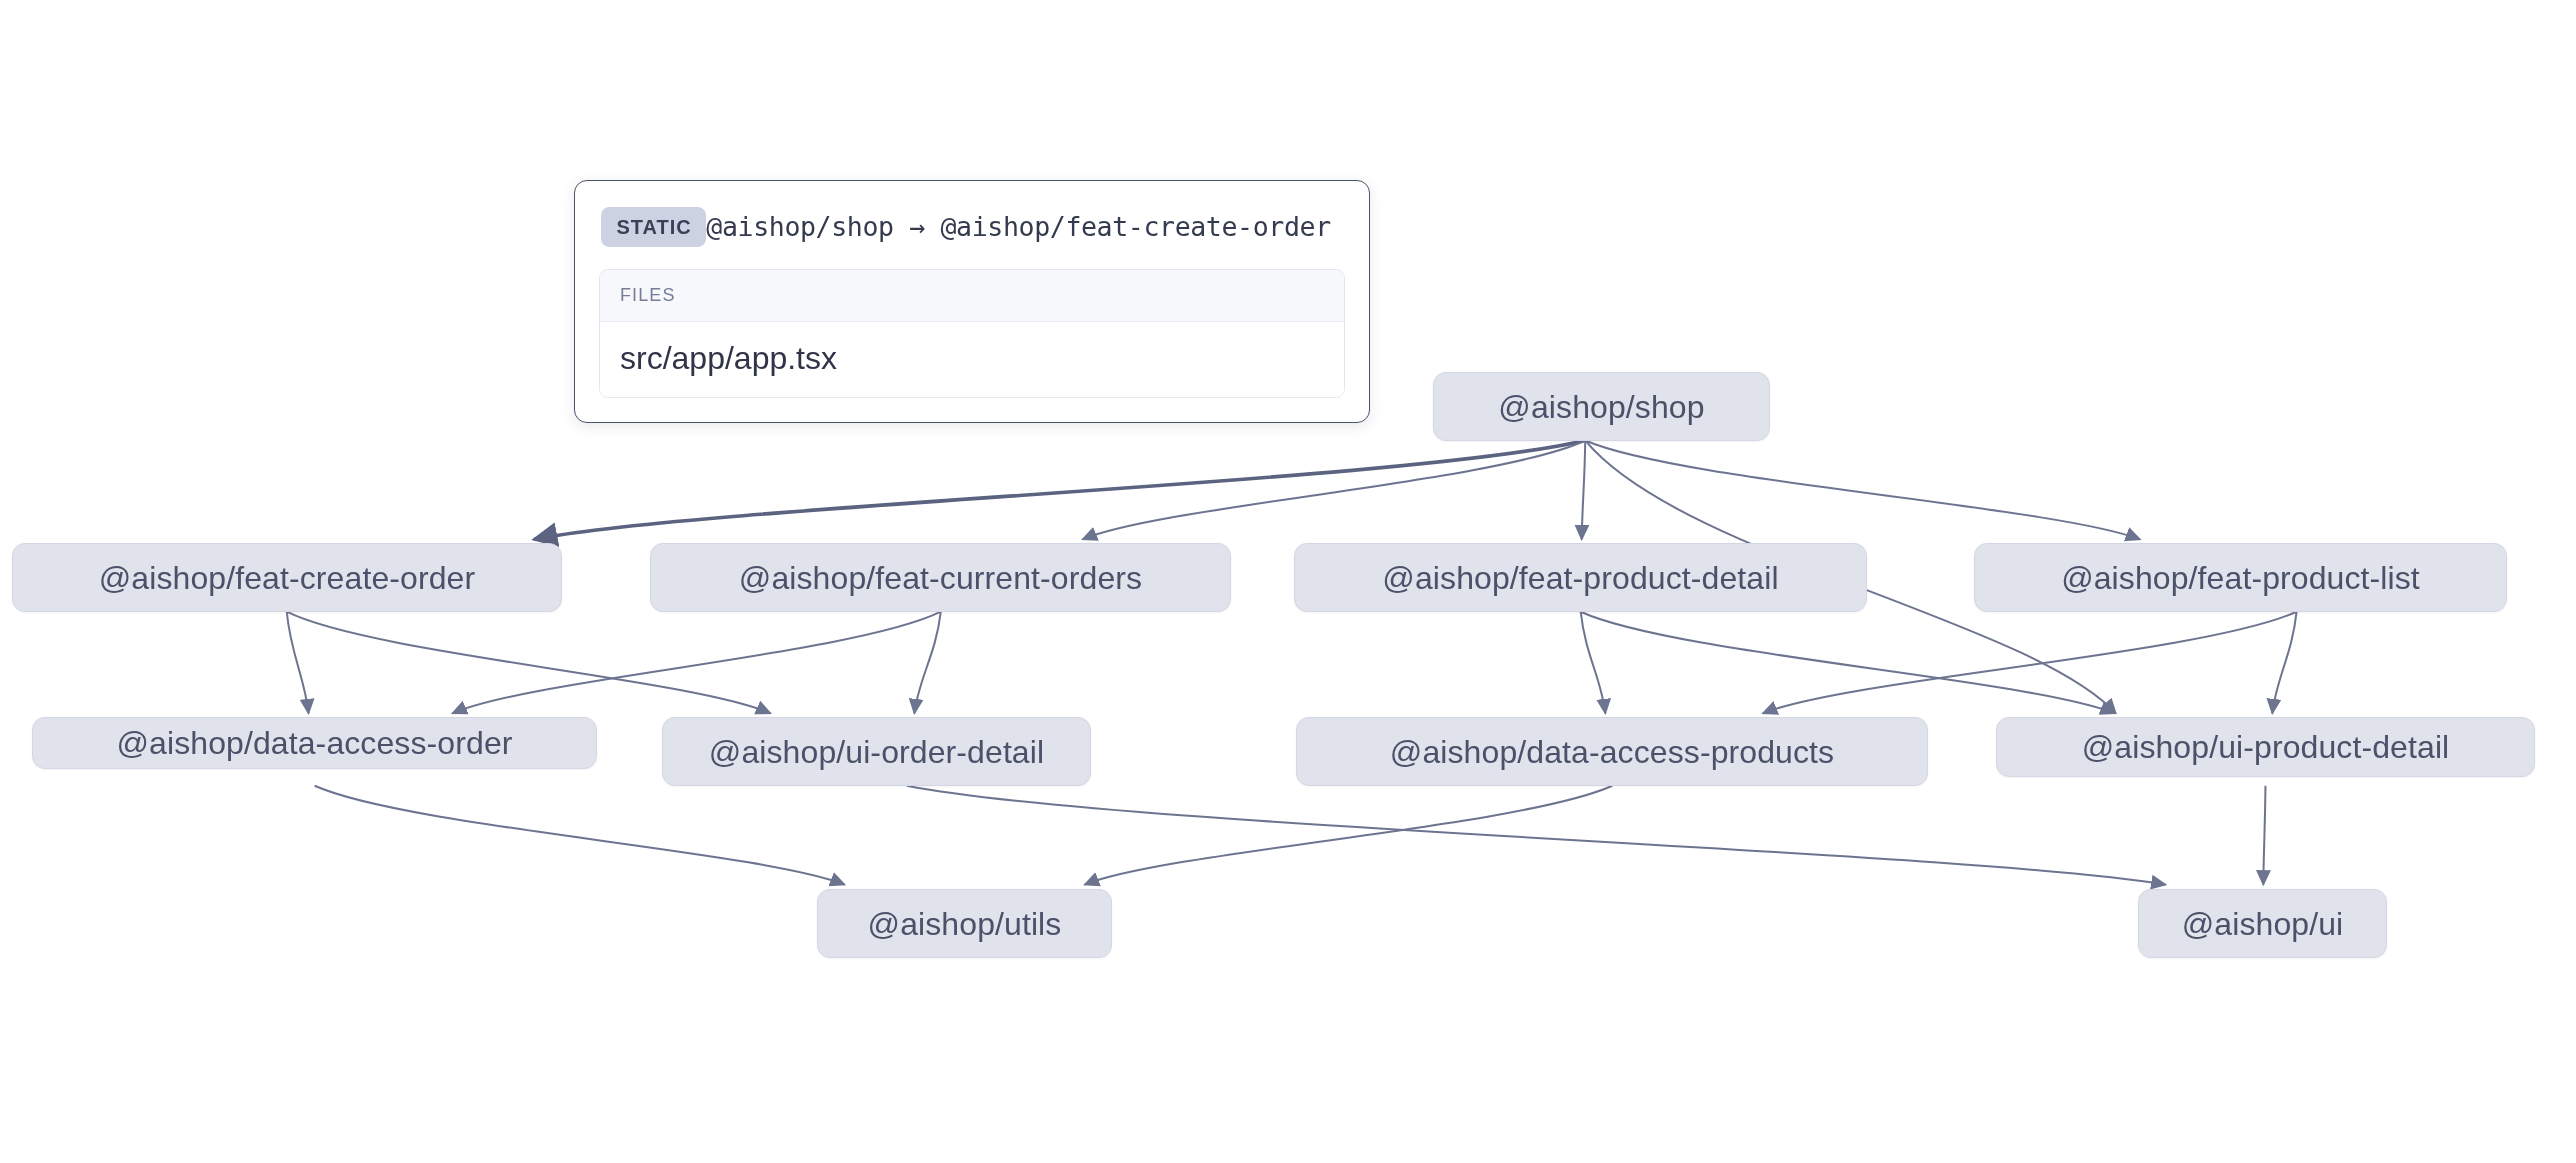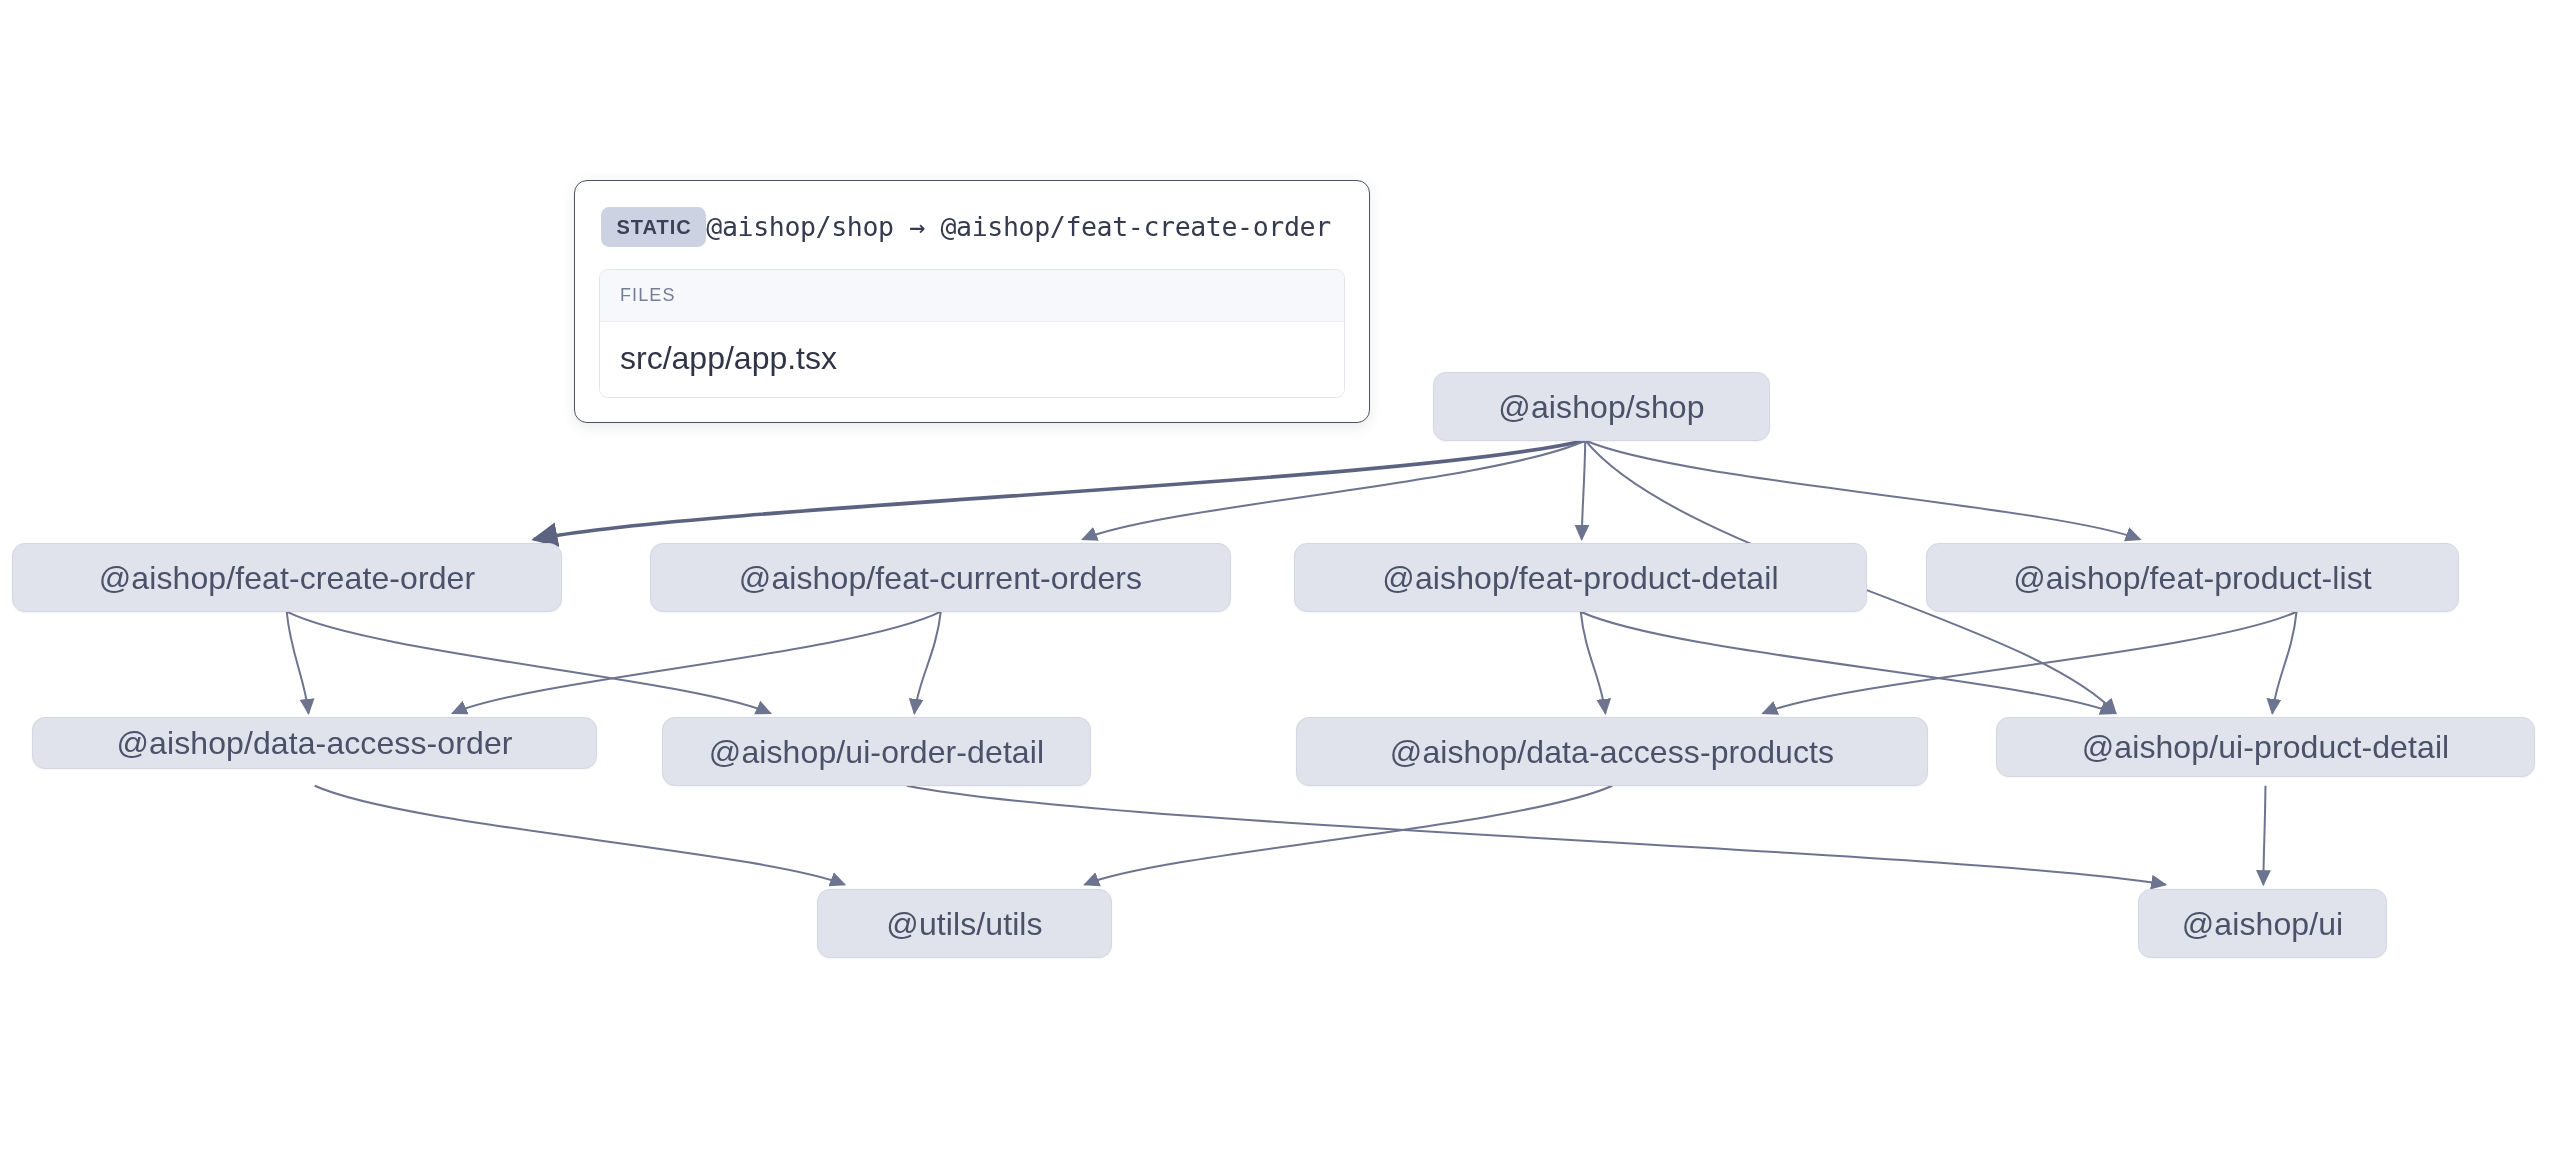--- a/index.html
+++ b/index.html
@@ -149,37 +149,37 @@
       </div>
       <div class="node" style="left: 12px; top: 543px; width: 550px; height: 69px;">
         <span class="node-label">@aishop/feat-create-order</span>
       </div>
       <div class="node" style="left: 650px; top: 543px; width: 581px; height: 69px;">
         <span class="node-label">@aishop/feat-current-orders</span>
       </div>
       <div class="node" style="left: 1294px; top: 543px; width: 573px; height: 69px;">
         <span class="node-label">@aishop/feat-product-detail</span>
       </div>
-      <div class="node" style="left: 1926px; top: 543px; width: 533px; height: 69px;">
+      <div class="node" style="left: 1974px; top: 543px; width: 533px; height: 69px;">
         <span class="node-label">@aishop/feat-product-list</span>
       </div>
       <div class="node" style="left: 32px; top: 717px; width: 565px; height: 52px;">
         <span class="node-label">@aishop/data-access-order</span>
       </div>
       <div class="node" style="left: 662px; top: 717px; width: 429px; height: 69px;">
         <span class="node-label">@aishop/ui-order-detail</span>
       </div>
       <div class="node" style="left: 1296px; top: 717px; width: 632px; height: 69px;">
         <span class="node-label">@aishop/data-access-products</span>
       </div>
       <div class="node" style="left: 1996px; top: 717px; width: 539px; height: 60px;">
         <span class="node-label">@aishop/ui-product-detail</span>
       </div>
       <div class="node" style="left: 817px; top: 889px; width: 295px; height: 69px;">
-        <span class="node-label">@utils/utils</span>
+        <span class="node-label">@aishop/utils</span>
       </div>
       <div class="node" style="left: 2138px; top: 889px; width: 249px; height: 69px;">
         <span class="node-label">@aishop/ui</span>
       </div>
     </div>
 
   <div id="tooltip-card">
     <div class="tt-head">
       <span class="tt-badge">STATIC</span>
       <span class="tt-title">@aishop/shop → @aishop/feat-create-order</span>

